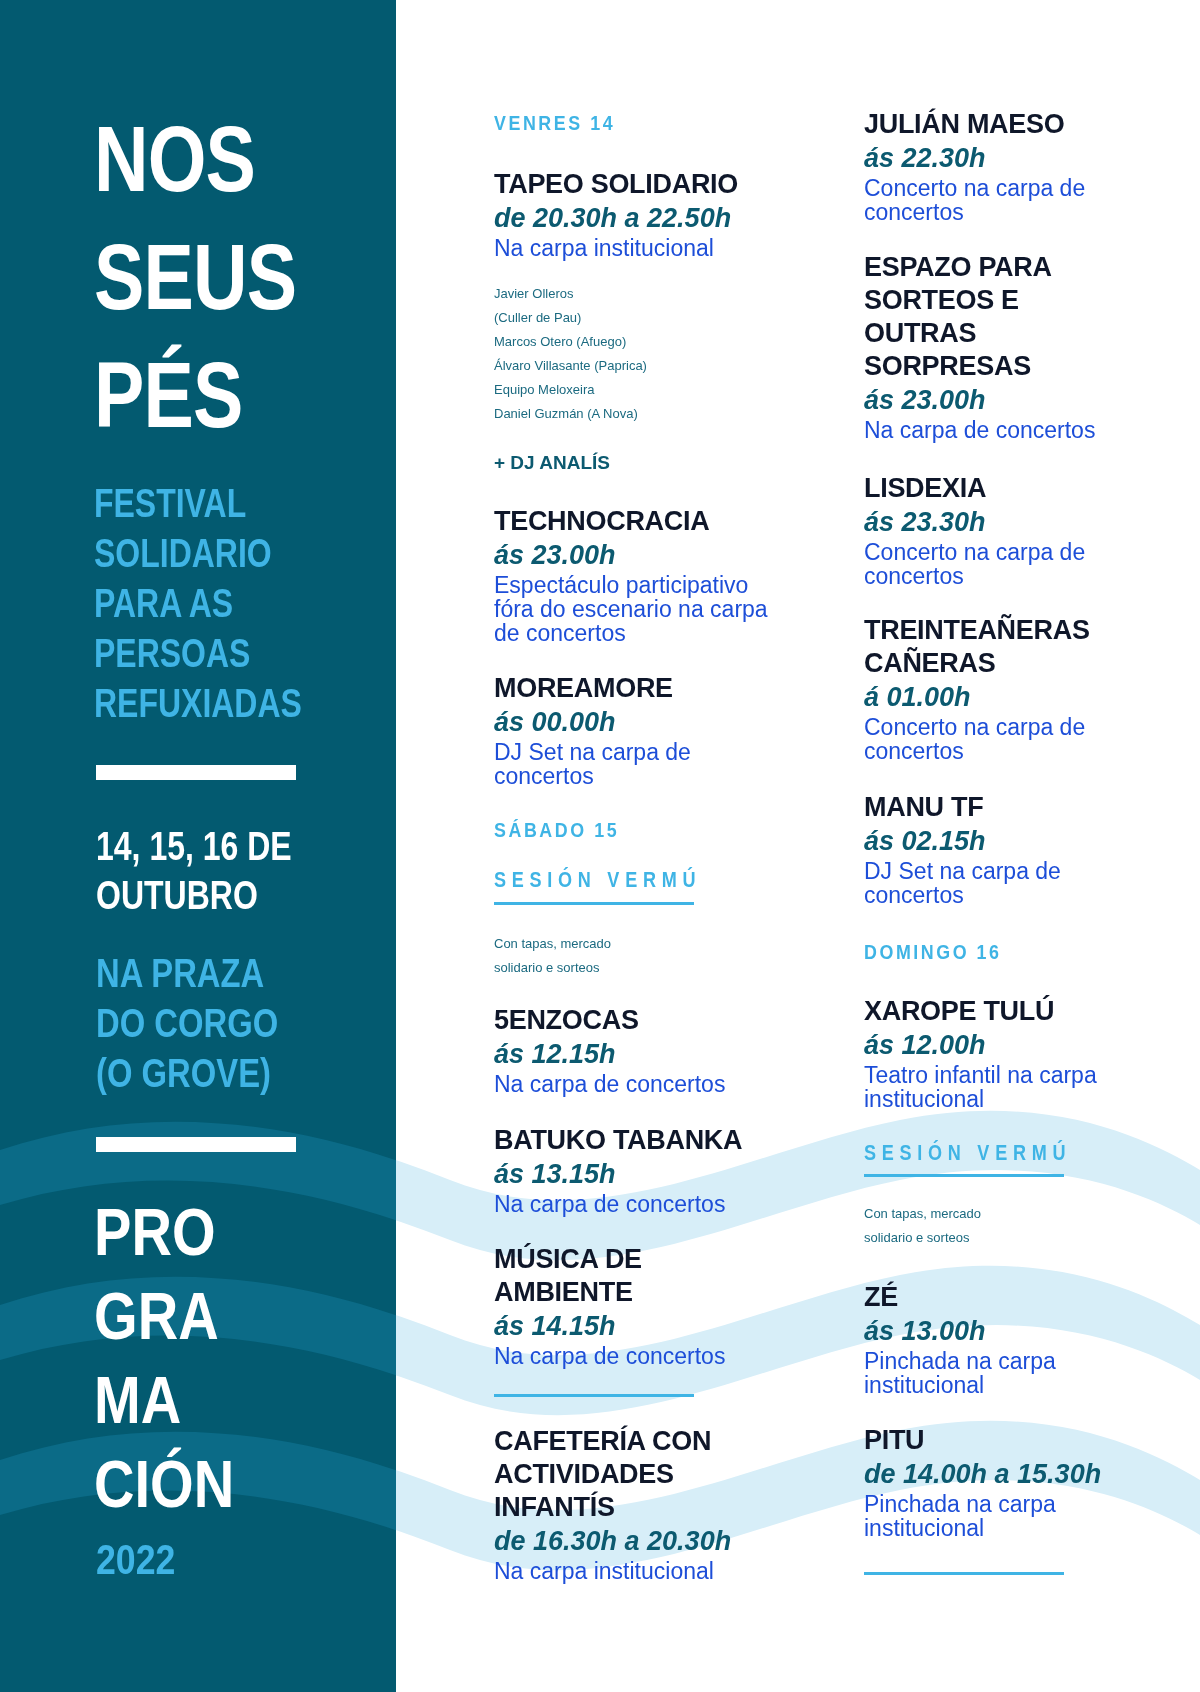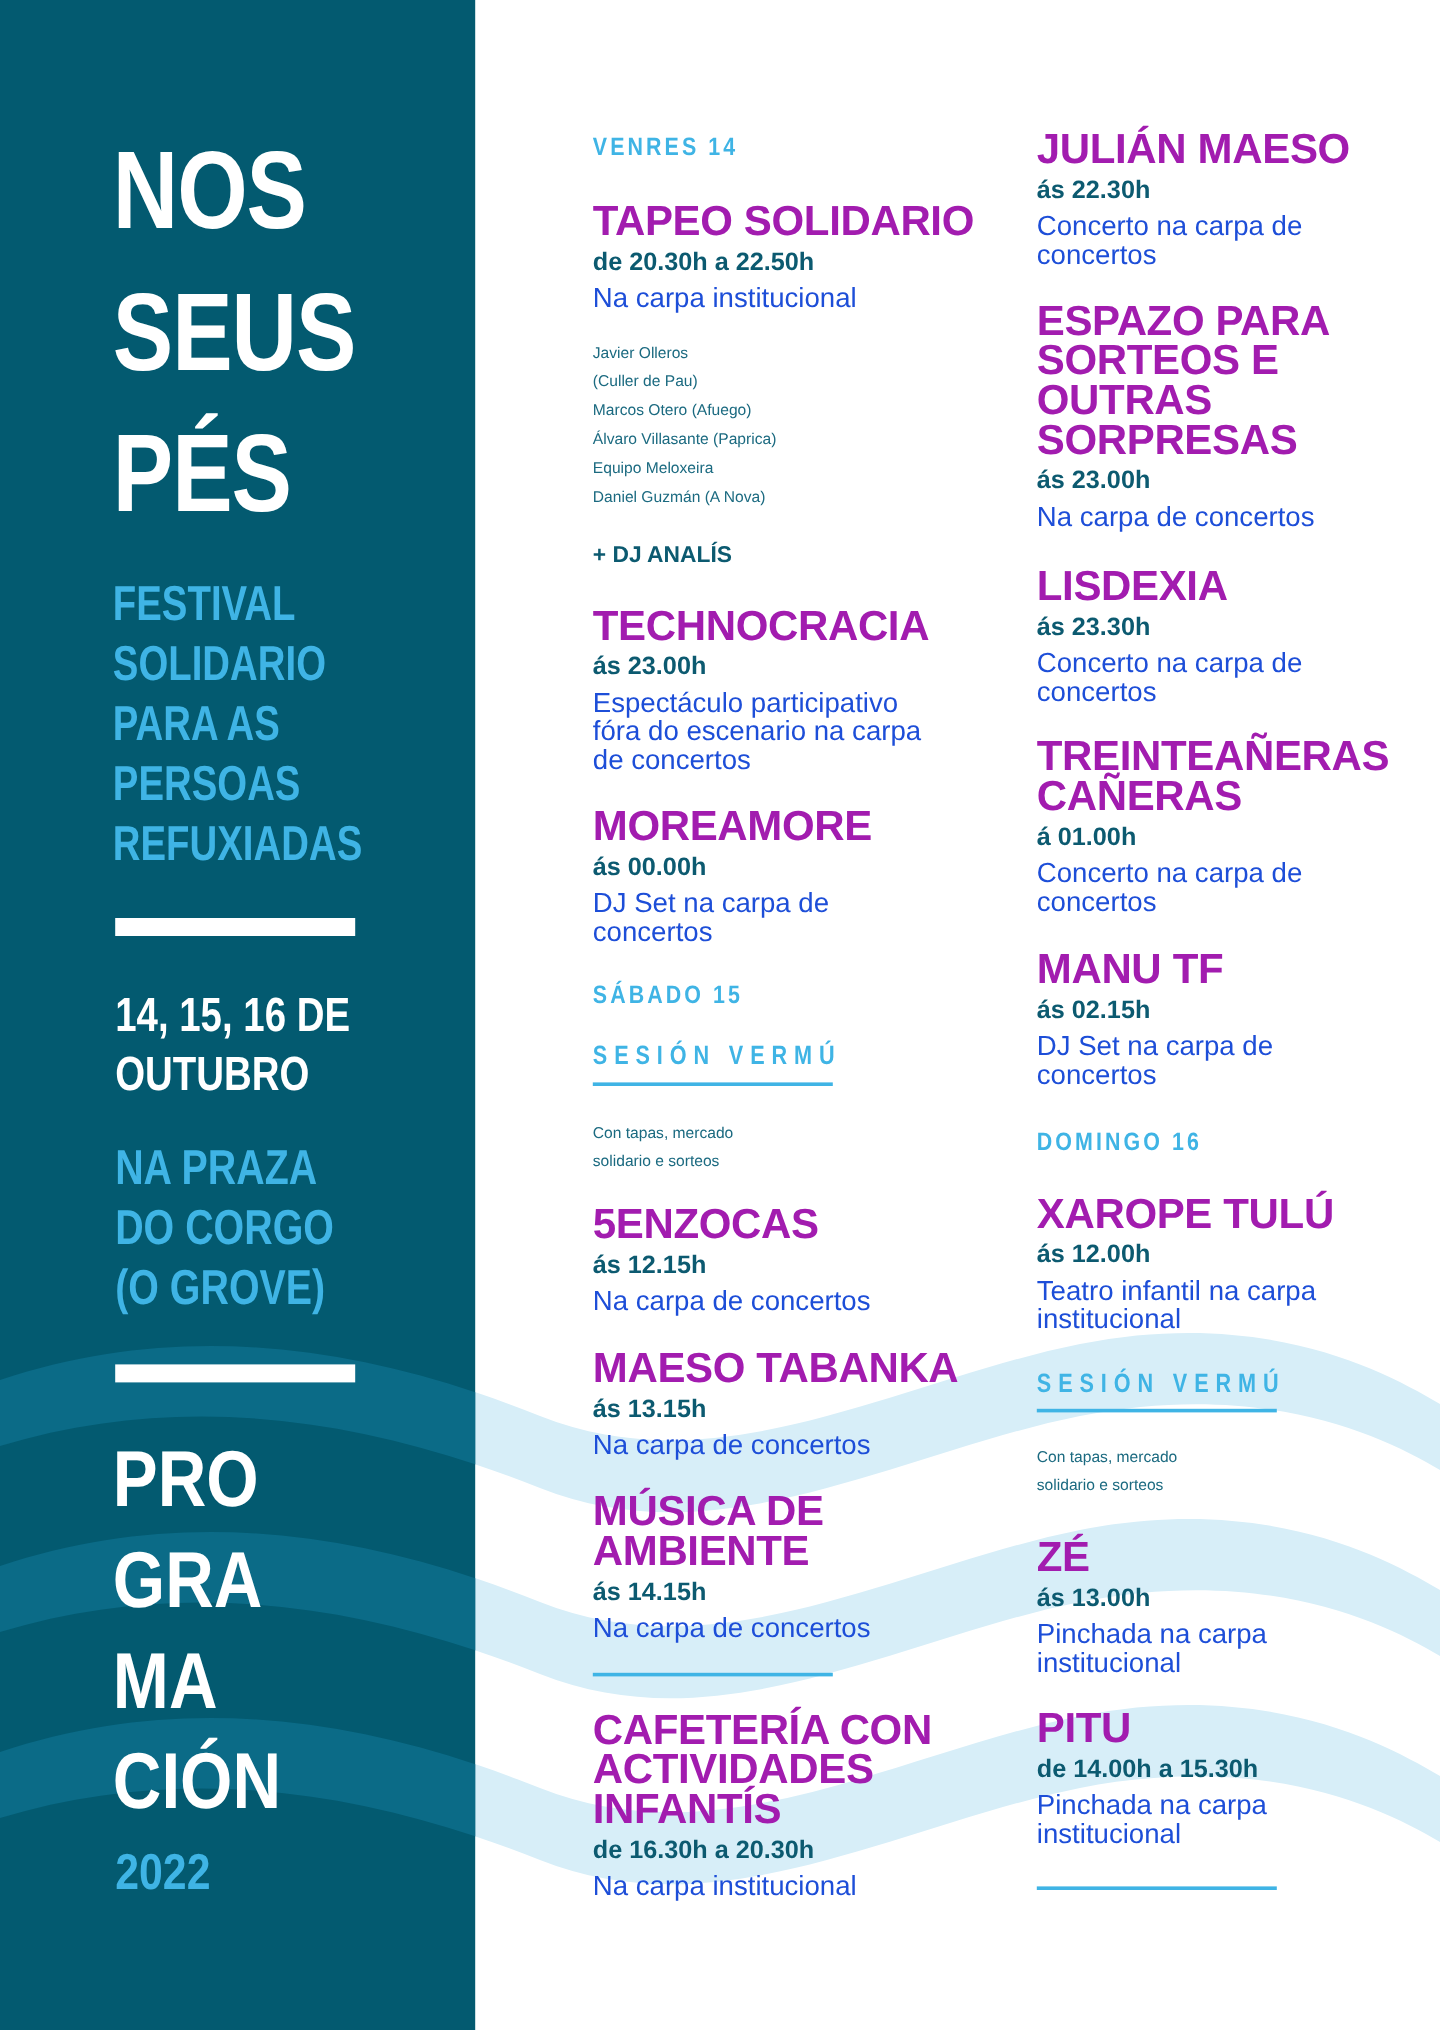--- a/index.html
+++ b/index.html
@@ -29,22 +29,22 @@
 
   .col { position: absolute; top: 0; }
   .col.c1 { left: 494px; width: 320px; }
   .col.c2 { left: 864px; width: 320px; }
 
   .day { color: #3fb4e5; font-size: 21px; font-weight: 700; letter-spacing: 3px; transform: scaleX(0.85); transform-origin: left top; white-space: nowrap; position: absolute; }
   .session { color: #3fb4e5; font-size: 22px; font-weight: 700; letter-spacing: 7px; transform: scaleX(0.82); transform-origin: left top; white-space: nowrap; position: absolute; }
   .srule { position: absolute; height: 3px; width: 200px; background: #3fb4e5; }
 
   .ev { position: absolute; left: 0; }
-  .ev-title { color: #a21caf; font-size: 35px; line-height: 33px; font-weight: 700; letter-spacing: -0.3px; white-space: nowrap; }
-  .ev-time { color: #0c5a70; font-size: 21px; line-height: 35px; font-weight: 700; white-space: nowrap; }
+  .ev-title { color: #0f172a; font-size: 27px; line-height: 33px; font-weight: 700; letter-spacing: -0.3px; white-space: nowrap; }
+  .ev-time { color: #0c5a70; font-size: 27px; line-height: 35px; font-weight: 700; white-space: nowrap; font-style: italic; }
   .ev-desc { color: #1d4ed8; font-size: 23px; line-height: 24px; white-space: nowrap; }
   .plain { color: #1b6a80; font-size: 13px; line-height: 24px; position: absolute; white-space: nowrap; }
   .dj { color: #0c5a70; font-size: 19px; font-weight: 700; position: absolute; white-space: nowrap; text-align: right; }
 </style>
 </head>
 <body>
 
 <div class="poster">
 
   <svg class="waves" viewBox="0 0 1200 1692" width="1200" height="1692">
@@ -145,21 +145,21 @@
       <div>solidario e sorteos</div>
     </div>
 
     <div class="ev" style="top:1004px;">
       <div class="ev-title">5ENZOCAS</div>
       <div class="ev-time">ás 12.15h</div>
       <div class="ev-desc">Na carpa de concertos</div>
     </div>
 
     <div class="ev" style="top:1124px;">
-      <div class="ev-title">MAESO TABANKA</div>
+      <div class="ev-title">BATUKO TABANKA</div>
       <div class="ev-time">ás 13.15h</div>
       <div class="ev-desc">Na carpa de concertos</div>
     </div>
 
     <div class="ev" style="top:1243px;">
       <div class="ev-title">MÚSICA DE</div>
       <div class="ev-title">AMBIENTE</div>
       <div class="ev-time">ás 14.15h</div>
       <div class="ev-desc">Na carpa de concertos</div>
     </div>

